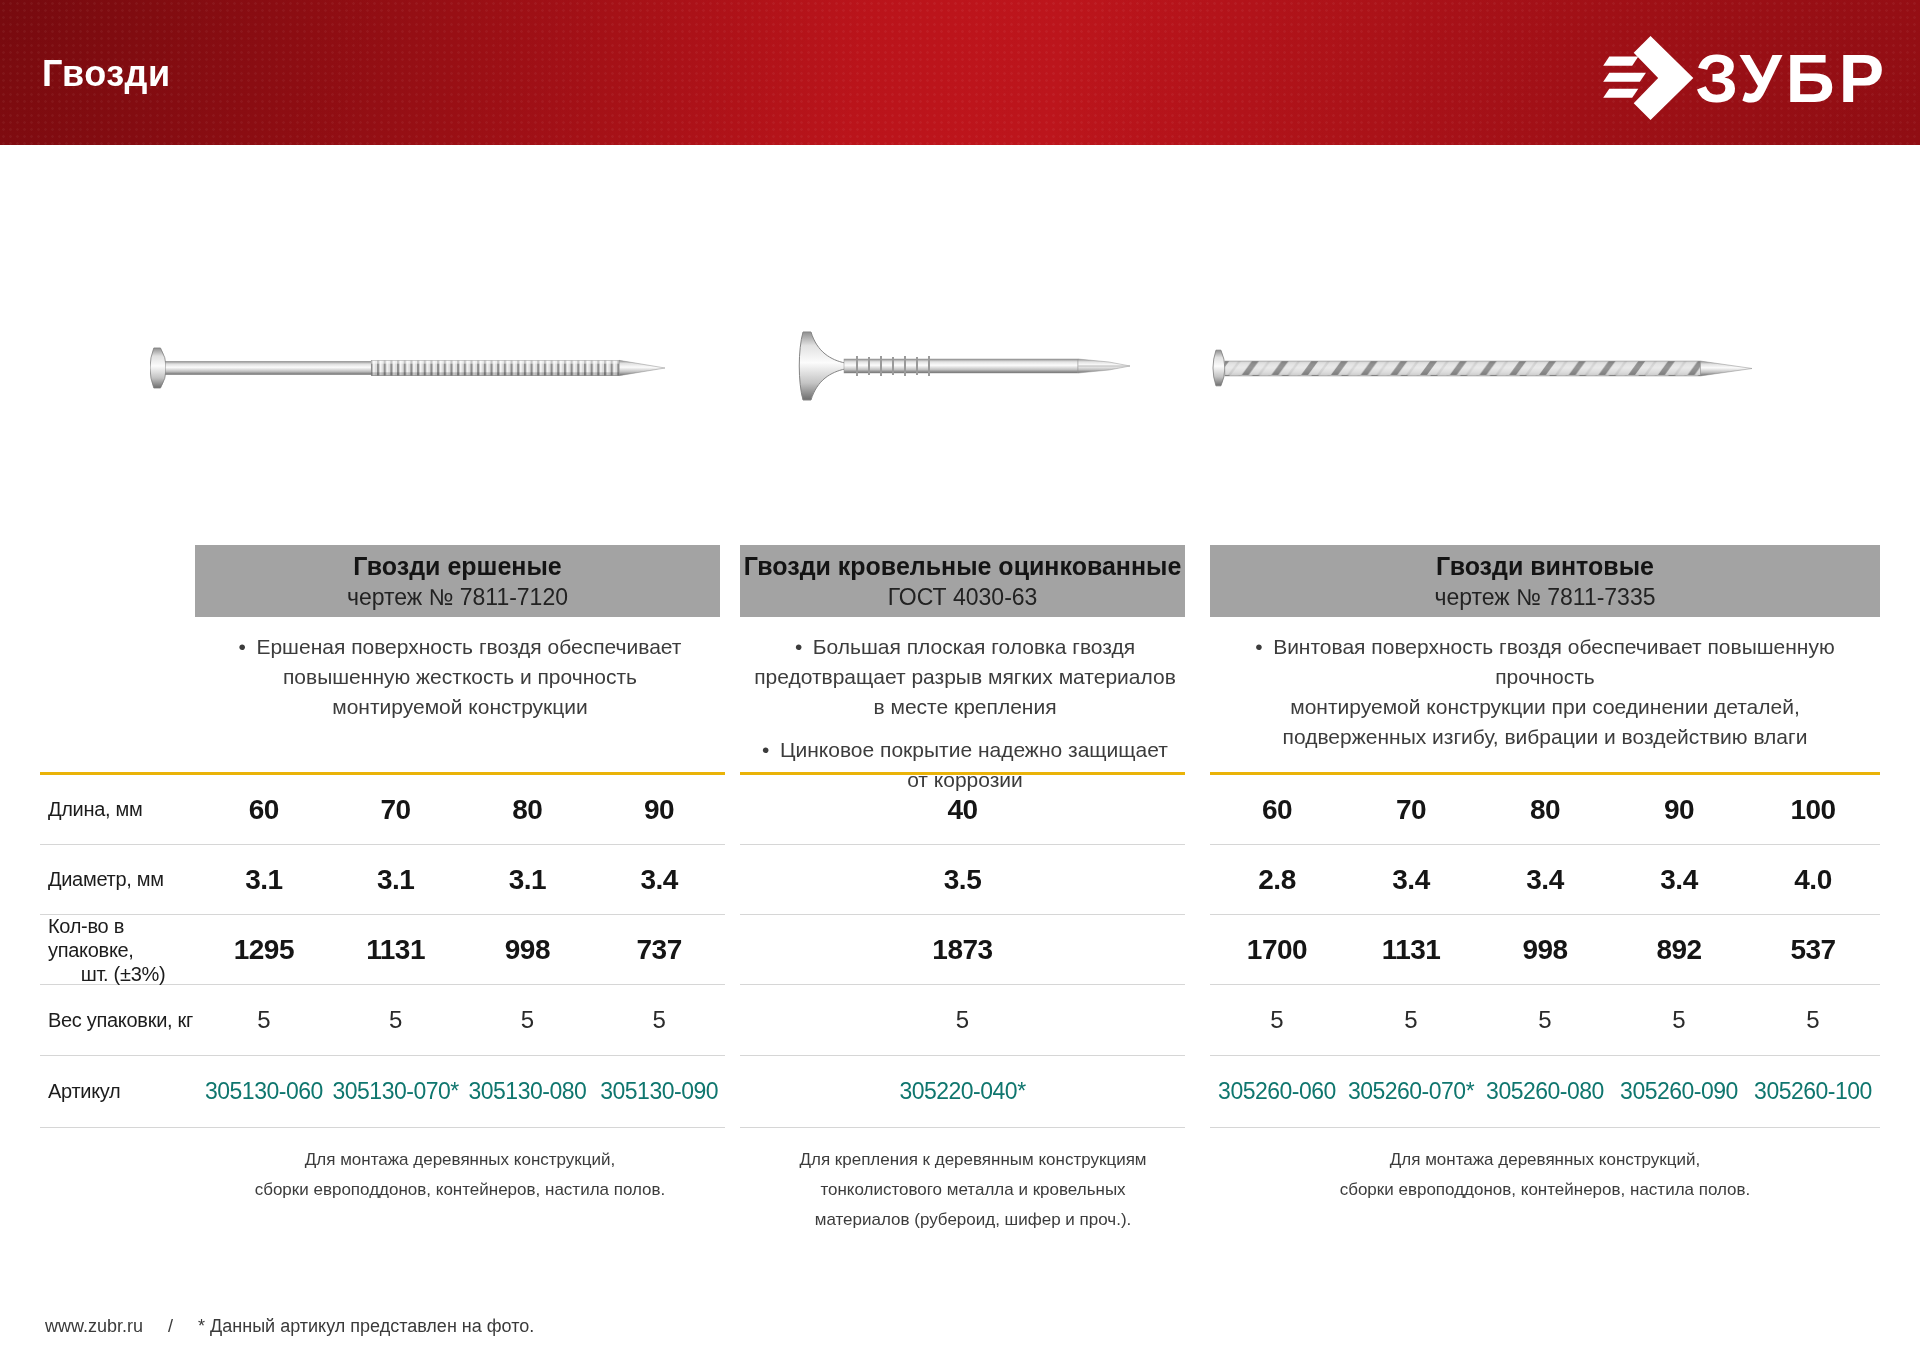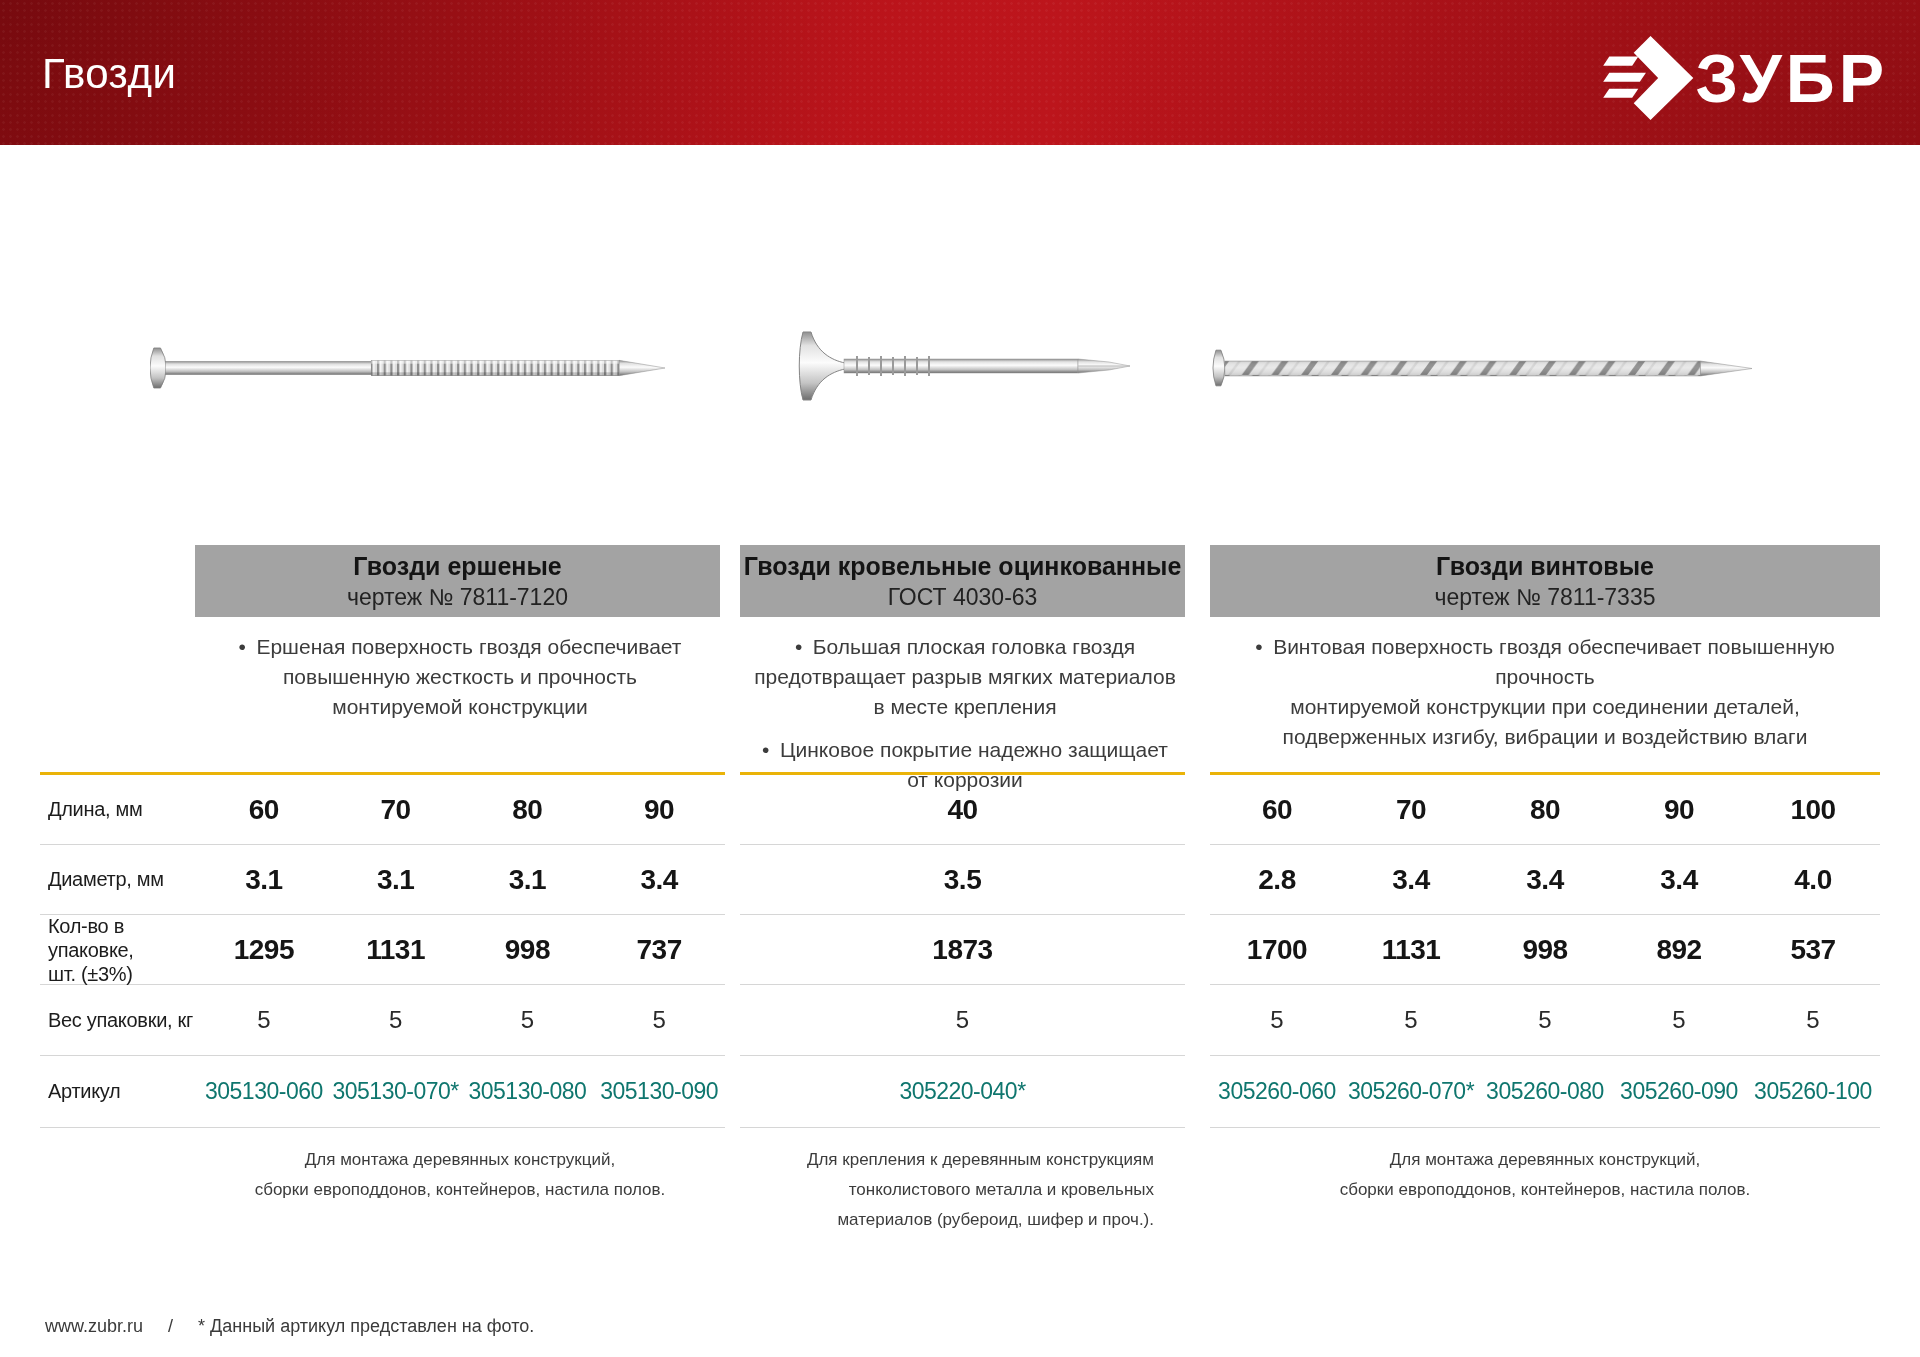--- a/index.html
+++ b/index.html
@@ -11,22 +11,22 @@
   .topbar{
     position:absolute;left:0;top:0;width:1920px;height:145px;
     background-image:
       radial-gradient(rgba(255,255,255,0.045) 1px, rgba(255,255,255,0) 1.6px),
       radial-gradient(circle at 0% -20%, rgba(0,0,0,0.28), rgba(0,0,0,0) 45%),
       radial-gradient(circle at 100% 140%, rgba(0,0,0,0.18), rgba(0,0,0,0) 50%),
       linear-gradient(100deg,#a30e14 0%,#bf151c 55%,#ad1017 100%);
     background-size:7px 7px,auto,auto,auto;
   }
   .page-title{
-    position:absolute;left:42px;top:53px;font-size:42px;line-height:42px;
-    font-weight:normal;color:#ffffff;letter-spacing:0.5px;
+    position:absolute;left:42px;top:53px;font-size:36px;line-height:42px;
+    font-weight:bold;color:#ffffff;letter-spacing:0.5px;
   }
   .logo{position:absolute;right:32px;top:36px;display:flex;align-items:center;height:84px;}
   .logo-icon{width:92px;height:84px;display:block;}
   .logo-text{font-size:68px;line-height:68px;font-weight:bold;color:#ffffff;letter-spacing:4px;}
 
   
   .nail{position:absolute;}
   .nail1{left:150px;top:340px;width:515px;height:56px;}
   .nail2{left:795px;top:330px;width:335px;height:72px;}
   .nail3{left:1212px;top:345px;width:540px;height:46px;}
@@ -62,32 +62,32 @@
   .t1{left:40px;width:685px;grid-template-columns:158px 1fr 1fr 1fr 1fr;}
   .t2{left:740px;width:445px;grid-template-columns:1fr;}
   .t3{left:1210px;width:670px;grid-template-columns:repeat(5,1fr);}
   .cell{
     border-bottom:1px solid #d6d6d6;display:flex;align-items:center;justify-content:center;
   }
   .lbl{
     justify-content:flex-start;padding-left:8px;font-size:20px;color:#1c1c1c;
     letter-spacing:-0.3px;text-align:left;
   }
-  .lbl.two{flex-direction:column;align-items:flex-start;justify-content:center;line-height:24px;}
+  .lbl.two{flex-direction:column;align-items:center;justify-content:center;line-height:24px;}
   .vb{font-size:28px;font-weight:bold;color:#151515;letter-spacing:-0.5px;}
   .vw{font-size:24px;color:#2a2a2a;}
   .va{font-size:23px;color:#0f766e;letter-spacing:-0.5px;}
 
   
   .usage{
     position:absolute;top:1145px;white-space:pre-line;text-align:center;
     font-size:17px;line-height:30px;color:#3c3c3c;
   }
   .u1{left:210px;width:500px;}
-  .u2{left:720px;width:434px;text-align:right;}
+  .u2{left:756px;width:434px;}
   .u3{left:1212px;width:666px;}
 
   
   .bottomnote{position:absolute;left:45px;top:1316px;font-size:18px;color:#3a3a3a;}
   .bottomnote .site{margin-right:20px;}
   .bottomnote .sep{margin-right:20px;}
 </style>
 </head>
 <body>
 

